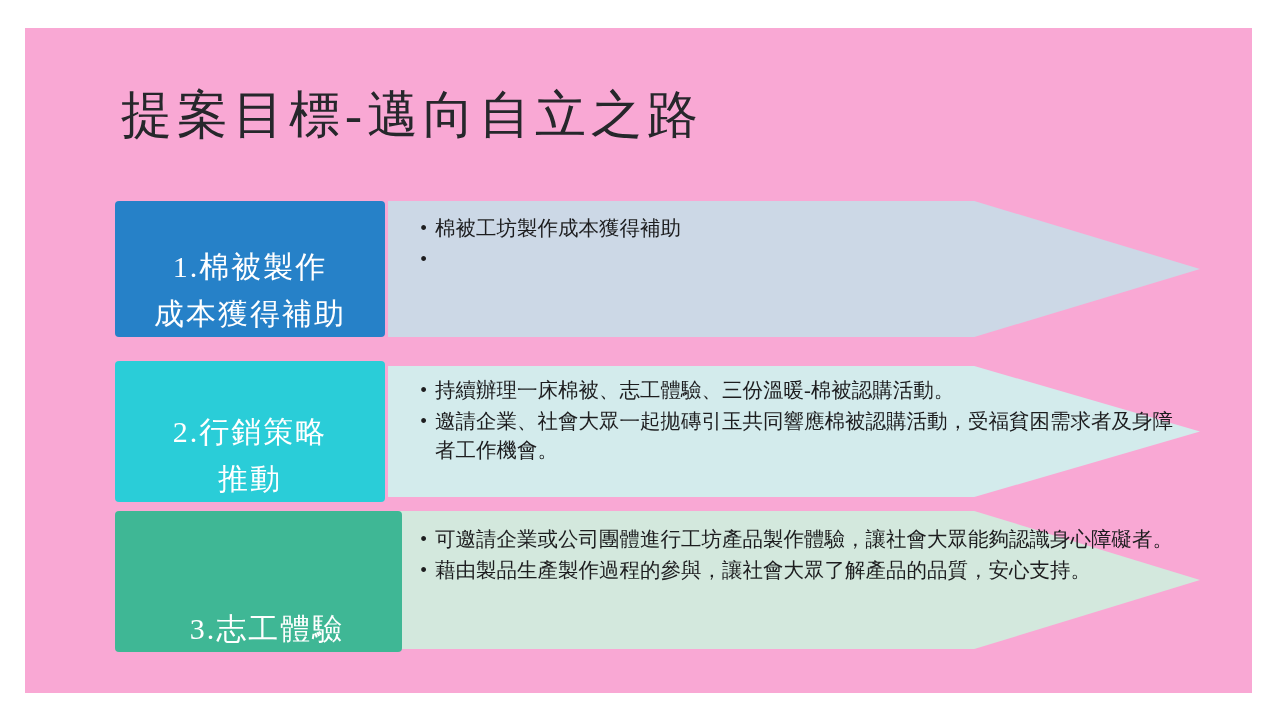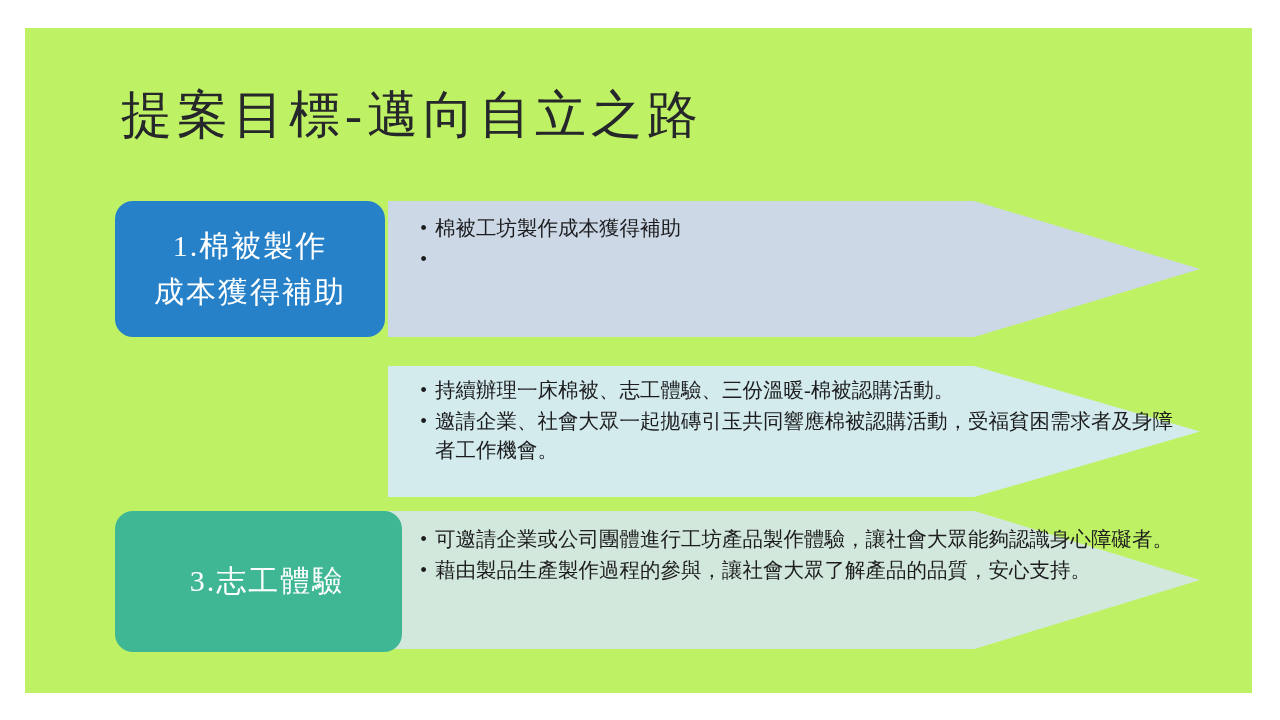--- a/index.html
+++ b/index.html
@@ -50,26 +50,26 @@
     width: 812px;
     height: 100%;
     clip-path: polygon(0 0, 72.2% 0, 100% 50%, 72.2% 100%, 0 100%);
   }
 
   
   .label-box {
     position: absolute;
     left: 90px;
     width: 270px;
-    border-radius: 18px;
+    border-radius: 4px;
     color: #ffffff;
     display: flex;
     flex-direction: column;
     align-items: center;
-    justify-content: center;
+    justify-content: flex-end;
     text-align: center;
     font-size: 30px;
     line-height: 1.55;
     letter-spacing: 2px;
     z-index: 3;
     font-family: "Liberation Serif", "DejaVu Serif", serif;
   }
   .label-box .ln { display: block; white-space: nowrap; }
 
   
@@ -104,21 +104,21 @@
   #box-2 { top: 333px; height: 141px; }
   #box-3 { top: 483px; height: 141px; padding-left: 17px; }
 
   #bullets-1 { top: 186px; }
   #bullets-2 { top: 348px; }
   #bullets-3 { top: 497px; }
 </style>
 </head>
 <body>
 
-<div id="slide" style="background: #bef264;">
+<div id="slide" style="background: #f9a8d4;">
 
   <div id="slide-title" style="color: rgb(38, 39, 43);">提案目標-邁向自立之路</div>
 
   <div class="row" id="row-1">
     <div class="band" style="background: rgb(204, 216, 230);"></div>
   </div>
   <div class="label-box" id="box-1" style="background: rgb(38, 129, 200); color: rgb(255, 255, 255);">
     <span class="ln">1.棉被製作</span>
     <span class="ln">成本獲得補助</span>
   </div>
@@ -127,20 +127,24 @@
       <span class="dot">•</span>
       <span>棉被工坊製作成本獲得補助</span>
     </div>
     <div class="bullet">
       <span class="dot">•</span>
     </div>
   </div>
 
   <div class="row" id="row-2">
     <div class="band" style="background: rgb(211, 235, 236);"></div>
+  </div>
+  <div class="label-box" id="box-2" style="background: rgb(42, 205, 216); color: rgb(255, 255, 255);">
+    <span class="ln">2.行銷策略</span>
+    <span class="ln">推動</span>
   </div>
   <div class="bullets" id="bullets-2">
     <div class="bullet">
       <span class="dot">•</span>
       <span>持續辦理一床棉被、志工體驗、三份溫暖-棉被認購活動。</span>
     </div>
     <div class="bullet">
       <span class="dot">•</span>
       <span>邀請企業、社會大眾一起拋磚引玉共同響應棉被認購活動，受福貧困需求者及身障者工作機會。</span>
     </div>

